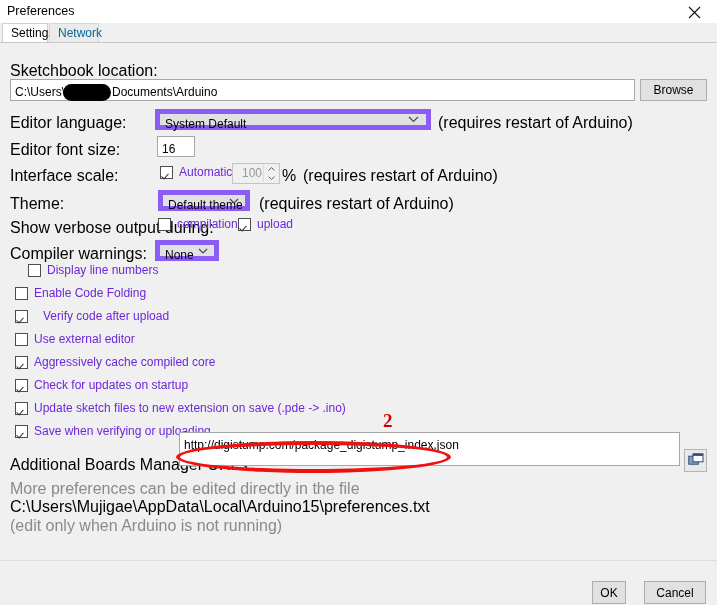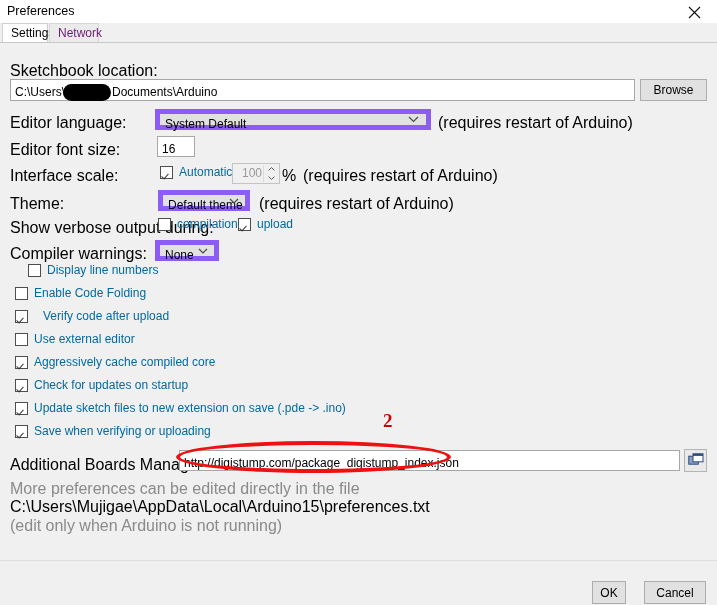--- a/index.html
+++ b/index.html
@@ -17,21 +17,21 @@
   .titlebar .title{position:absolute;left:7px;top:4px;font-size:12.5px;color:#000;}
   .closebtn{position:absolute;right:0;top:0;width:45px;height:24px;
             display:flex;align-items:center;justify-content:center;cursor:default;}
   .closebtn svg{display:block;}
 
   
   .tabstrip{position:absolute;left:0;top:23px;width:717px;height:20px;background:#f0f0f0;}
   .tab{position:absolute;top:0;height:20px;box-sizing:border-box;
        font-size:12px;line-height:19px;padding:0 8px;text-align:center;}
   .tab.active{background:#ffffff;border:1px solid #d0d0d0;border-bottom:none;color:#000;}
-  .tab.inactive{background:#ebebeb;border:1px solid #d6d6d6;border-bottom:1px solid #c8c8c8;color:#701a75;}
+  .tab.inactive{background:#ebebeb;border:1px solid #d6d6d6;border-bottom:1px solid #c8c8c8;color:#0369a1;}
   .tab-underline{position:absolute;left:0;top:42px;width:717px;height:1px;background:#c8c8c8;}
 
   
   .panel{position:absolute;left:0;top:43px;width:717px;height:517px;background:#f0f0f0;}
 
   .lbl{position:absolute;font-size:16px;color:#000;white-space:nowrap;}
   .lbl.dim{color:#8a8a8a;}
 
   
   .tfield{position:absolute;box-sizing:border-box;background:#fff;
@@ -57,21 +57,21 @@
   .spin .sbtns{position:absolute;right:1px;top:1px;bottom:1px;width:14px;
                border-left:1px solid #dcdcdc;display:flex;flex-direction:column;}
   .spin .sbtns > div{flex:1;display:flex;align-items:center;justify-content:center;}
 
   
   .cb{position:absolute;display:flex;align-items:center;cursor:default;white-space:nowrap;}
   .cbbox{width:13px;height:13px;box-sizing:border-box;background:#fff;border:1px solid #4d4d4d;
          flex:0 0 auto;position:relative;}
   .cbbox.checked::after{content:"";position:absolute;left:2px;top:5px;width:3px;height:6px;
          border:solid #3a3a3a;border-width:0 1.6px 1.6px 0;transform:rotate(42deg);}
-  .cblabel{margin-left:6px;font-size:12px;color:#0369a1;}
+  .cblabel{margin-left:6px;font-size:12px;color:#6d28d9;}
 
   
   .iconbtn{position:absolute;box-sizing:border-box;background:#e9e9e9;border:1px solid #b4b4b4;
            display:flex;align-items:center;justify-content:center;cursor:default;}
 
   
   .bottombar{position:absolute;left:0;top:560px;width:717px;height:45px;background:#f0f0f0;
              border-top:1px solid #dddddd;}
 
   
@@ -216,21 +216,21 @@
     <div class="cb" style="left:15px;top:358px;">
       <span class="cbbox checked"></span>
       <span class="cblabel">Update sketch files to new extension on save (.pde -&gt; .ino)</span>
     </div>
     <div class="cb" style="left:15px;top:381px;">
       <span class="cbbox checked"></span>
       <span class="cblabel">Save when verifying or uploading</span>
     </div>
 
     <div class="lbl" style="left:10px;top:413px;">Additional Boards Manager URLs:</div>
-    <div class="tfield" style="left:179px;top:407px;width:501px;height:21px;">
+    <div class="tfield" style="left:179px;top:389px;width:501px;height:34px;">
       <span style="position:absolute;left:4px;top:3px;">http://digistump.com/package_digistump_index.json</span>
     </div>
     <div class="iconbtn" style="left:684px;top:406px;width:23px;height:23px;">
       <svg width="16" height="15" viewBox="0 0 16 15" aria-hidden="true">
         <rect x="0.8" y="3.2" width="9.5" height="8" fill="#8a9ec4" stroke="#2e4a7d" stroke-width="1"></rect>
         <rect x="5" y="0.8" width="10" height="8" fill="#ffffff" stroke="#2e4a7d" stroke-width="1"></rect>
         <rect x="5" y="0.8" width="10" height="2.1" fill="#2e4a7d"></rect>
       </svg>
     </div>
 

